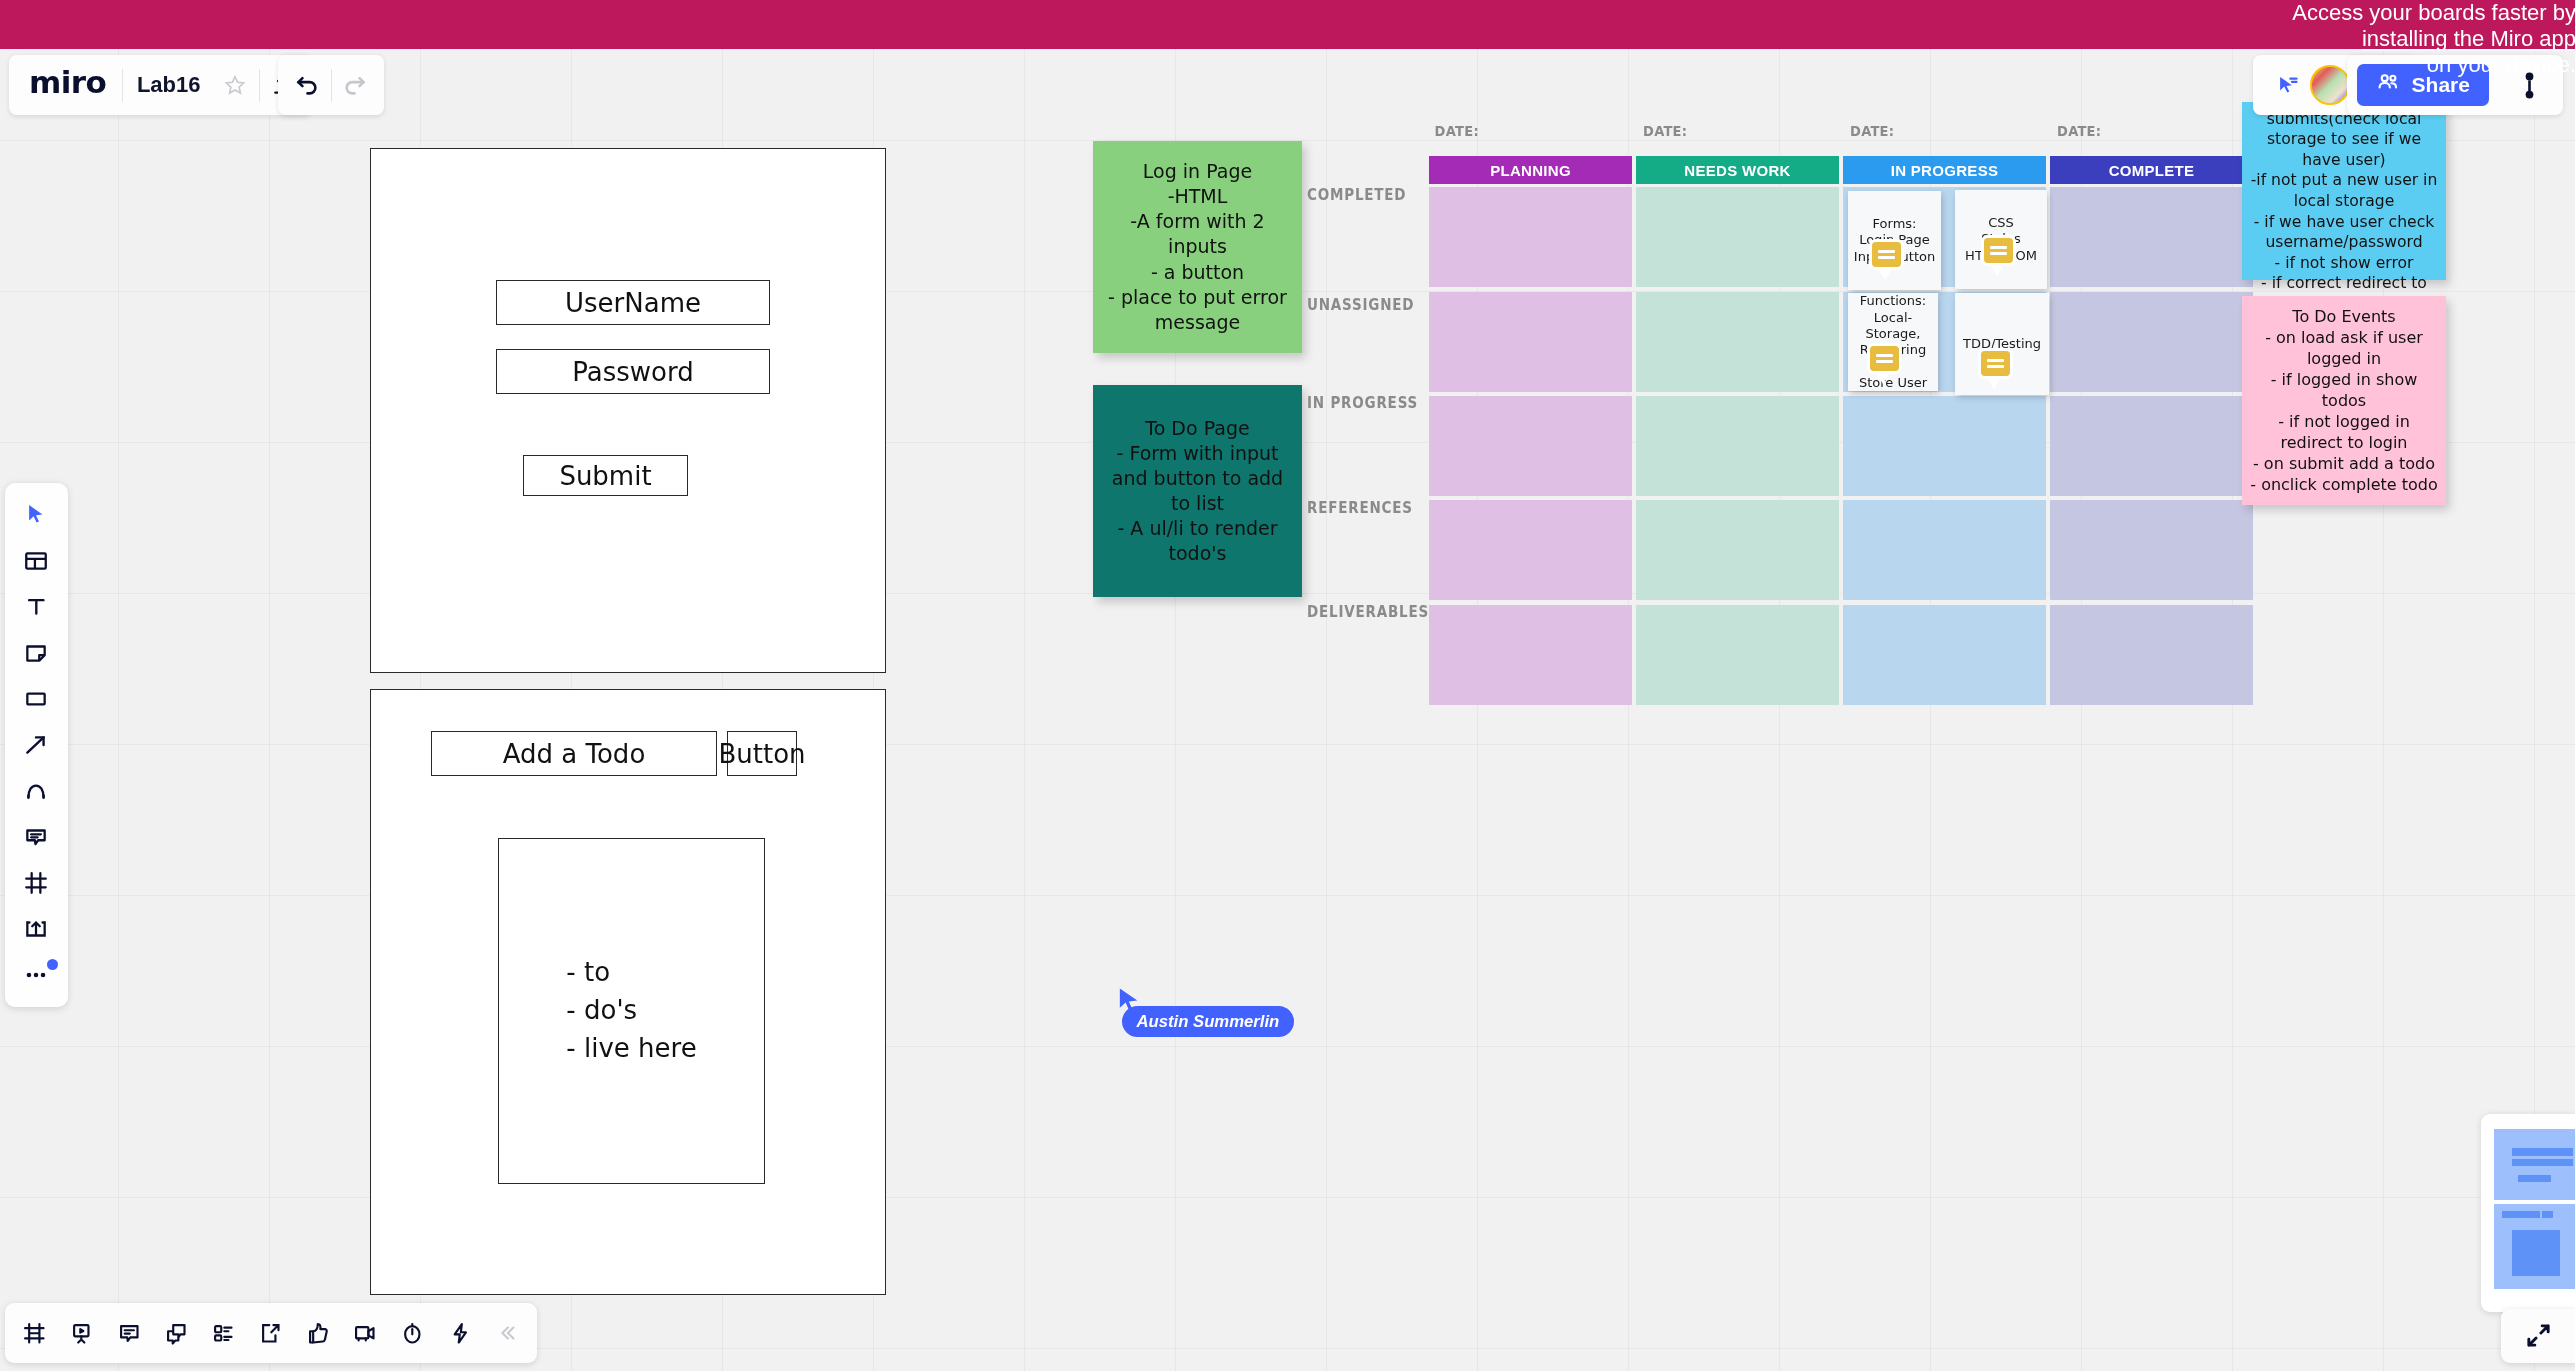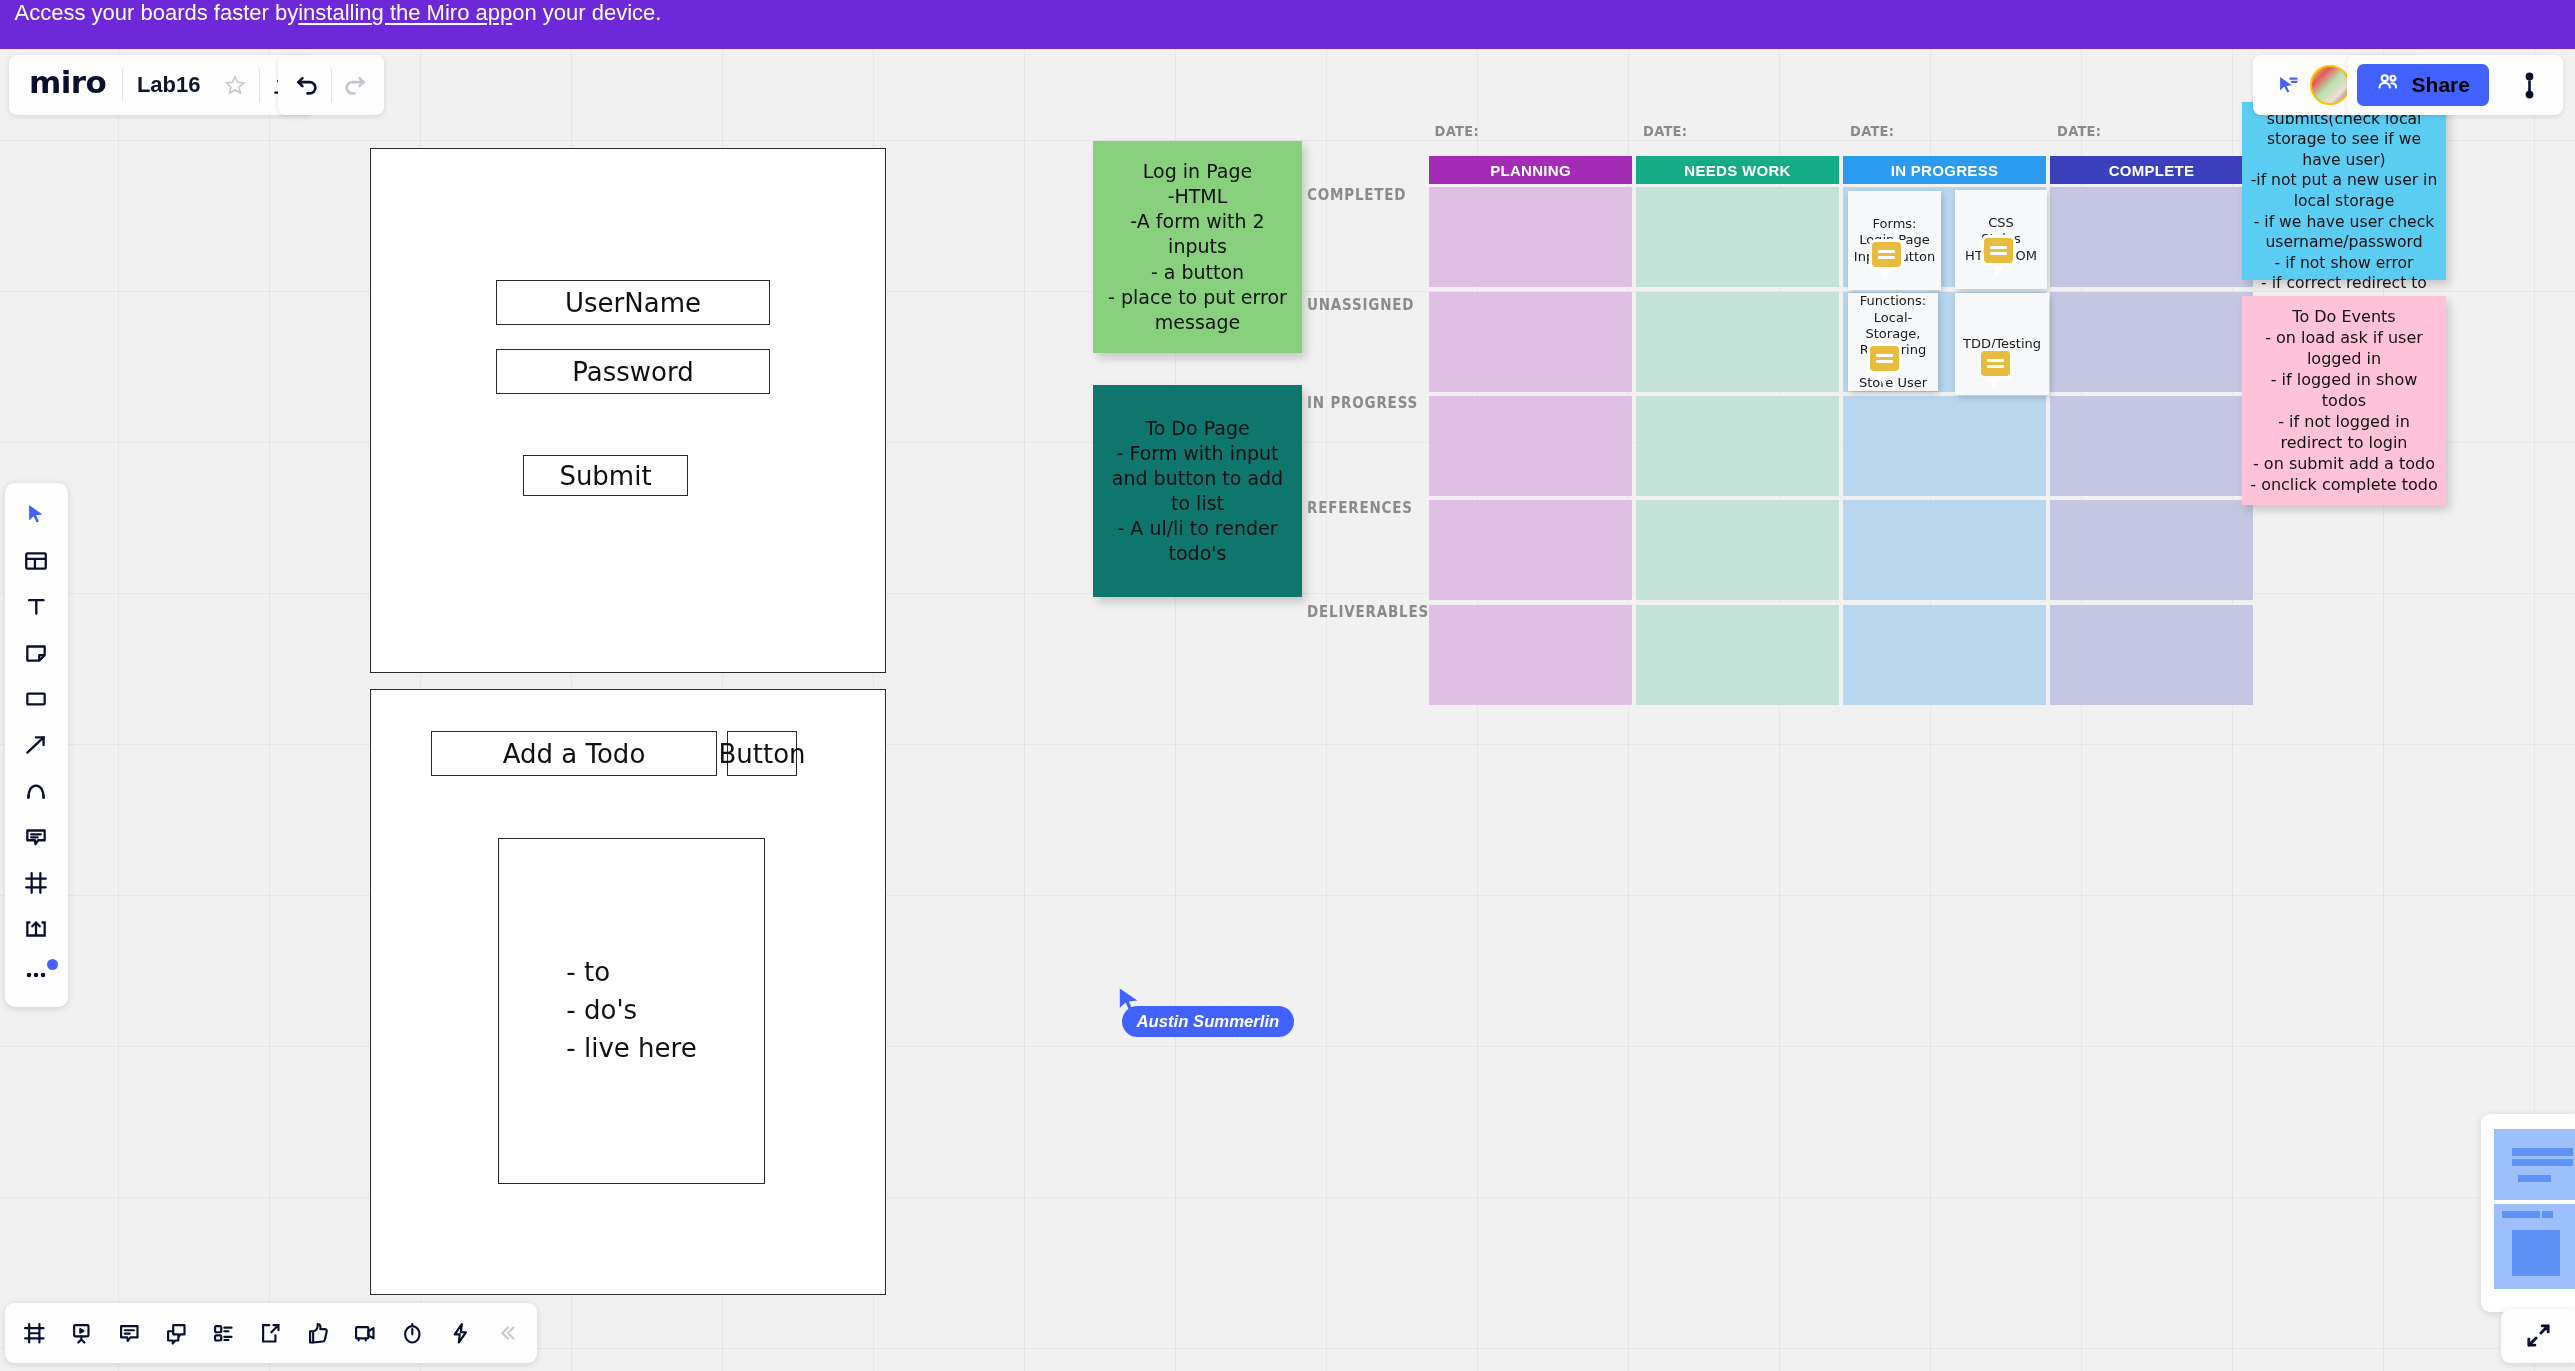--- a/index.html
+++ b/index.html
@@ -18,25 +18,26 @@
     background-image:
       linear-gradient(to right, rgba(0,0,0,0.045) 0.6px, transparent 0.6px),
       linear-gradient(to bottom, rgba(0,0,0,0.045) 0.6px, transparent 0.6px);
     background-size: 151px 151px;
     background-position: -33px -11px;
   }
 
   
   .banner {
     position: absolute; left: 0; top: 0; width: 2576px; height: 49px;
-    background: #6d28d9;
-    display: flex; align-items: flex-start;
+    background: #be185d;
+    display: flex; align-items: flex-end;
     padding-left: 14.5px;
     color: #ffffff; font-size: 22px;
     z-index: 60;
+    flex-direction: column;
   }
   .banner a { color: #fff; text-decoration: underline; text-underline-offset: 3.3px; }
 
   
   .hdr-pill {
     position: absolute;
     background: #fdfdfd;
     border-radius: 7.8px;
     box-shadow: 0 1.1px 5.6px rgba(0,0,0,0.10);
     display: flex; align-items: center;
@@ -54,21 +55,21 @@
     line-height: 1;
   }
   .vdiv { width: 0.6px; height: 33px; background: #e4e4e8; }
   .board-name { font-size: 22px; font-weight: 700; color: #10152e; padding: 0 11px 0 14.5px; }
   .icon-btn {
     width: 47px; height: 47px; display: flex; align-items: center;
     justify-content: center; border-radius: 5.6px; cursor: pointer;
   }
   .icon-btn svg { display: block; }
   .share-btn {
-    background: #4262ff; color: #000000; border-radius: 6.7px;
+    background: #4262ff; color: #ffffff; border-radius: 6.7px;
     height: 42px; padding: 0 19px; display: flex; align-items: center;
     gap: 11px; font-size: 21px; font-weight: 700; cursor: pointer;
   }
   .avatar {
     width: 40px; height: 40px; border-radius: 50%;
     border: 2.8px solid #ffc107; overflow: hidden; flex: none;
     background: linear-gradient(135deg,#e8e34a 0%,#e35b5b 25%,#b7e0b0 50%,#f0e0cf 75%,#3d5fe0 100%);
   }
   .avatar.b { border-color: #4262ff;
     background: linear-gradient(160deg,#6d84c4 0%,#c9a893 45%,#8fa0bd 70%,#63769e 100%); }

